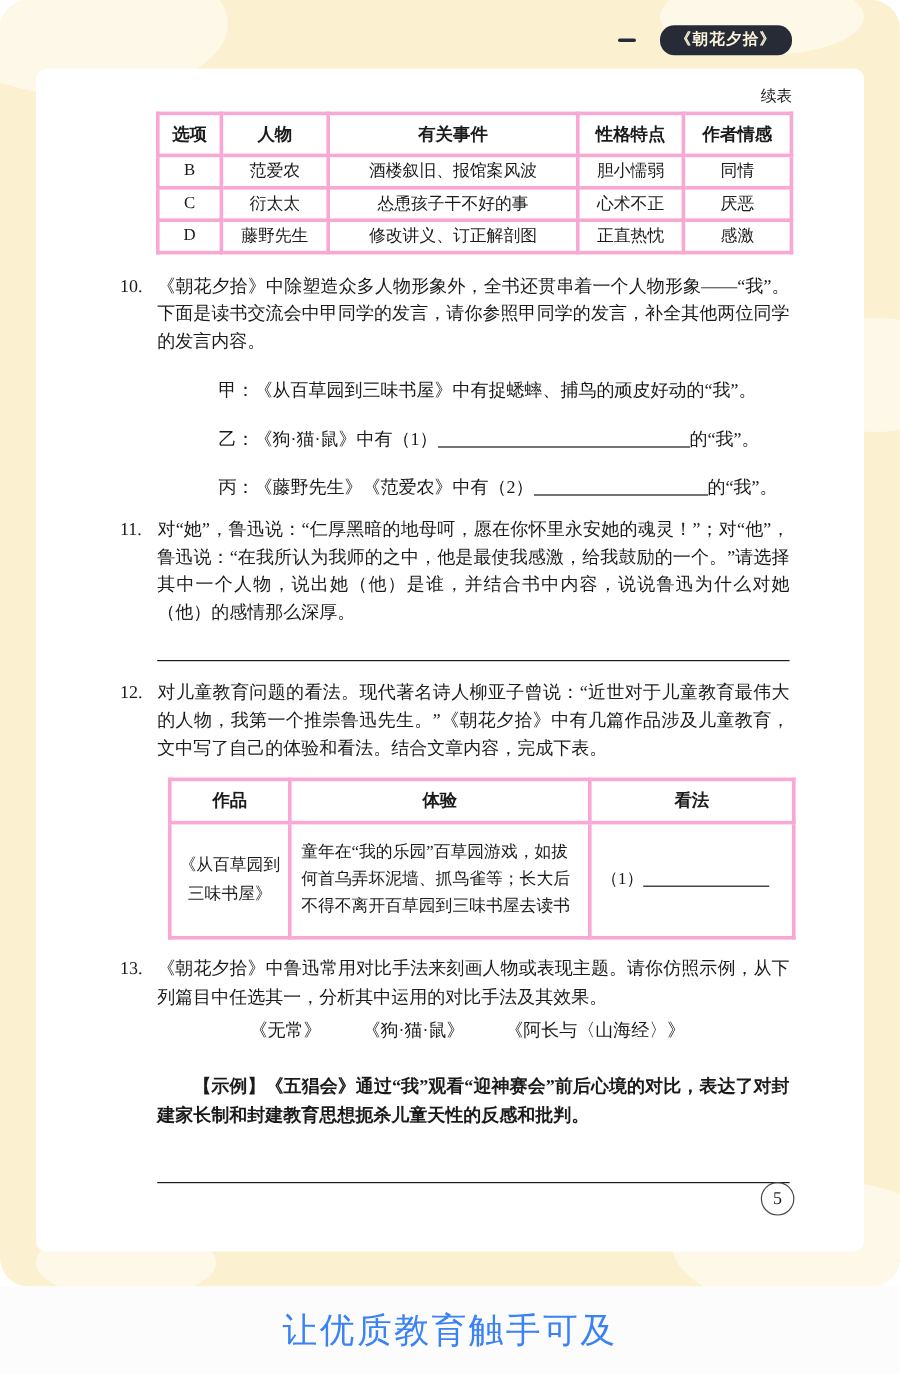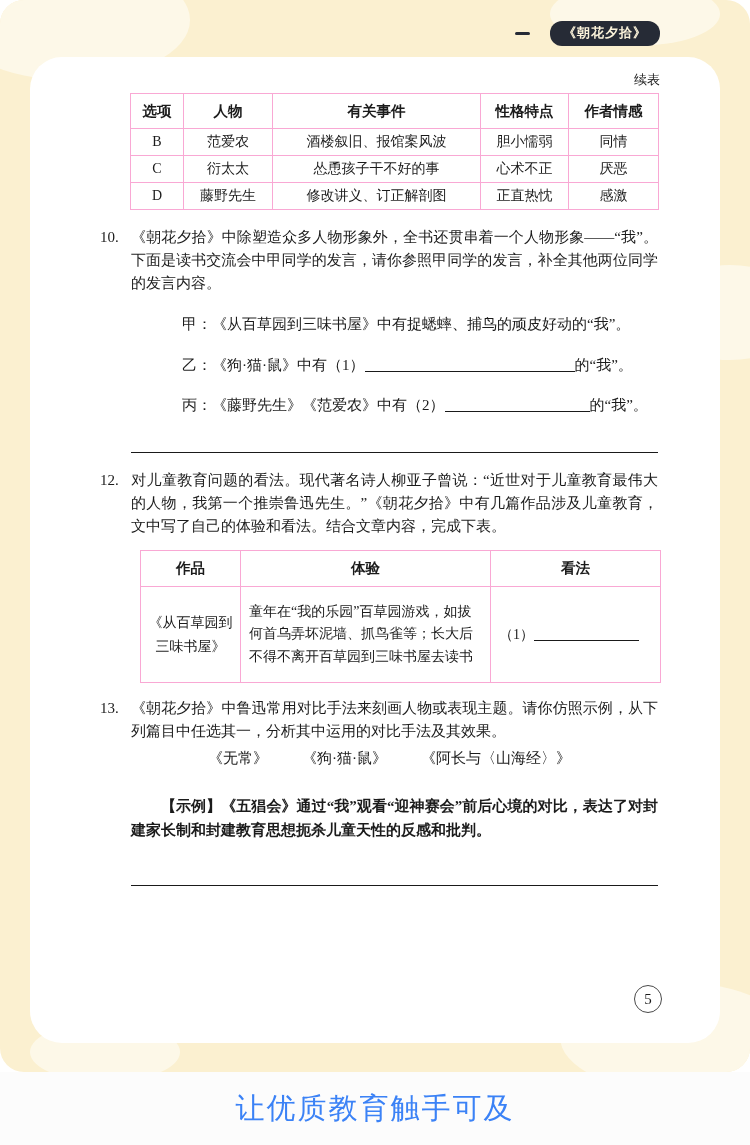--- a/index.html
+++ b/index.html
@@ -33,31 +33,31 @@
   .badge {
     background:#262b36; color:#fbf3da;
     font-family:"Liberation Sans",sans-serif;
     font-size:13px; font-weight:bold; letter-spacing:1px;
     padding:3px 13px 4px; border-radius:12px;
   }
 
   .card {
     position:absolute; top:57px; left:30px;
     width:690px; height:986px;
-    background:#ffffff; border-radius:32px;
+    background:#ffffff; border-radius:9px;
     z-index:2;
     padding-top:14px;
   }
   .continued {
     text-align:right; padding-right:60px;
     font-size:13px; height:18px;
   }
 
   table { border-collapse:collapse; table-layout:fixed; }
-  th, td { border:1px solid #f9a8d4; }
+  th, td { border:3px solid #f9a8d4; }
   .t1 { width:528px; margin:4px 0 0 100px; font-size:14px; }
   .t1 th {
     font-family:"Liberation Sans",sans-serif; font-weight:bold;
     font-size:14.5px; height:35px; text-align:center;
   }
   .t1 td { height:27px; text-align:center; padding:2px 2px; }
 
   .q { margin:0 62px 0 70px; font-size:15px; }
   .para { line-height:1.54; text-align:justify; padding-left:31px; text-indent:-31px; }
   .qnum { display:inline-block; width:31px; text-indent:0; }
@@ -173,20 +173,21 @@
   </table>
 
   <section class="q mt16">
     <p class="para"><span class="qnum">10.</span><span>《朝花夕拾》中除塑造众多人物形象外，全书还贯串着一个人物形象——“我”。下面是读书交流会中甲同学的发言，请你参照甲同学的发言，补全其他两位同学的发言内容。</span></p>
     <p class="subline">甲：《从百草园到三味书屋》中有捉蟋蟀、捕鸟的顽皮好动的“我”。</p>
     <p class="subline"><span>乙：《狗·猫·鼠》中有（1）</span><span class="blank w210"></span><span>的“我”。</span></p>
     <p class="subline"><span>丙：《藤野先生》《范爱农》中有（2）</span><span class="blank w145"></span><span>的“我”。</span></p>
   </section>
 
   <section class="q mt12">
+    <p class="para"><span class="qnum">11.</span><span>对“她”，鲁迅说：“仁厚黑暗的地母呵，愿在你怀里永安她的魂灵！”；对“他”，鲁迅说：“在我所认为我师的之中，他是最使我感激，给我鼓励的一个。”请选择其中一个人物，说出她（他）是谁，并结合书中内容，说说鲁迅为什么对她（他）的感情那么深厚。</span></p>
     <div class="blank-line bl-q11"></div>
   </section>
 
   <section class="q mt16">
     <p class="para"><span class="qnum">12.</span><span>对儿童教育问题的看法。现代著名诗人柳亚子曾说：“近世对于儿童教育最伟大的人物，我第一个推崇鲁迅先生。”《朝花夕拾》中有几篇作品涉及儿童教育，文中写了自己的体验和看法。结合文章内容，完成下表。</span></p>
 
     <table class="t2">
       <colgroup>
         <col style="width:100px">
           <col style="width:250px">

